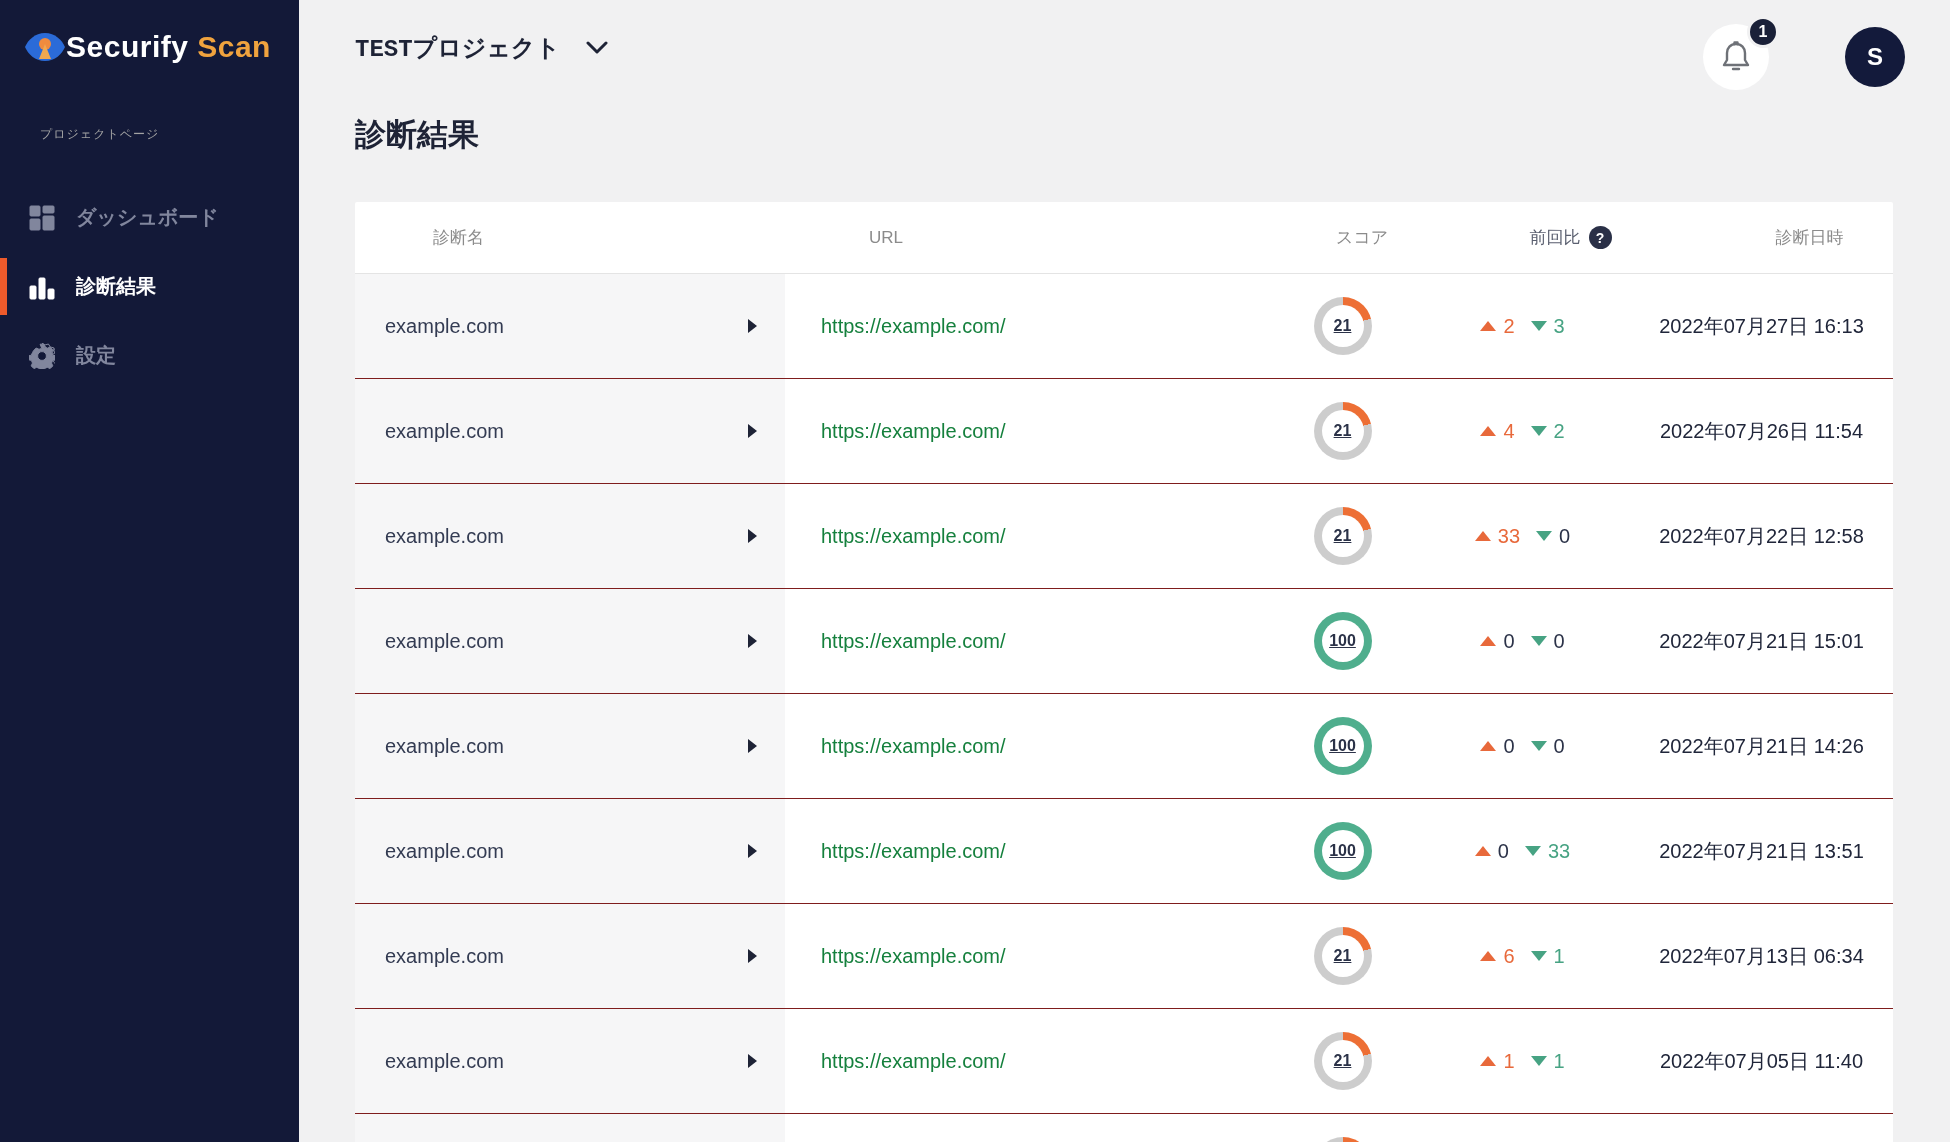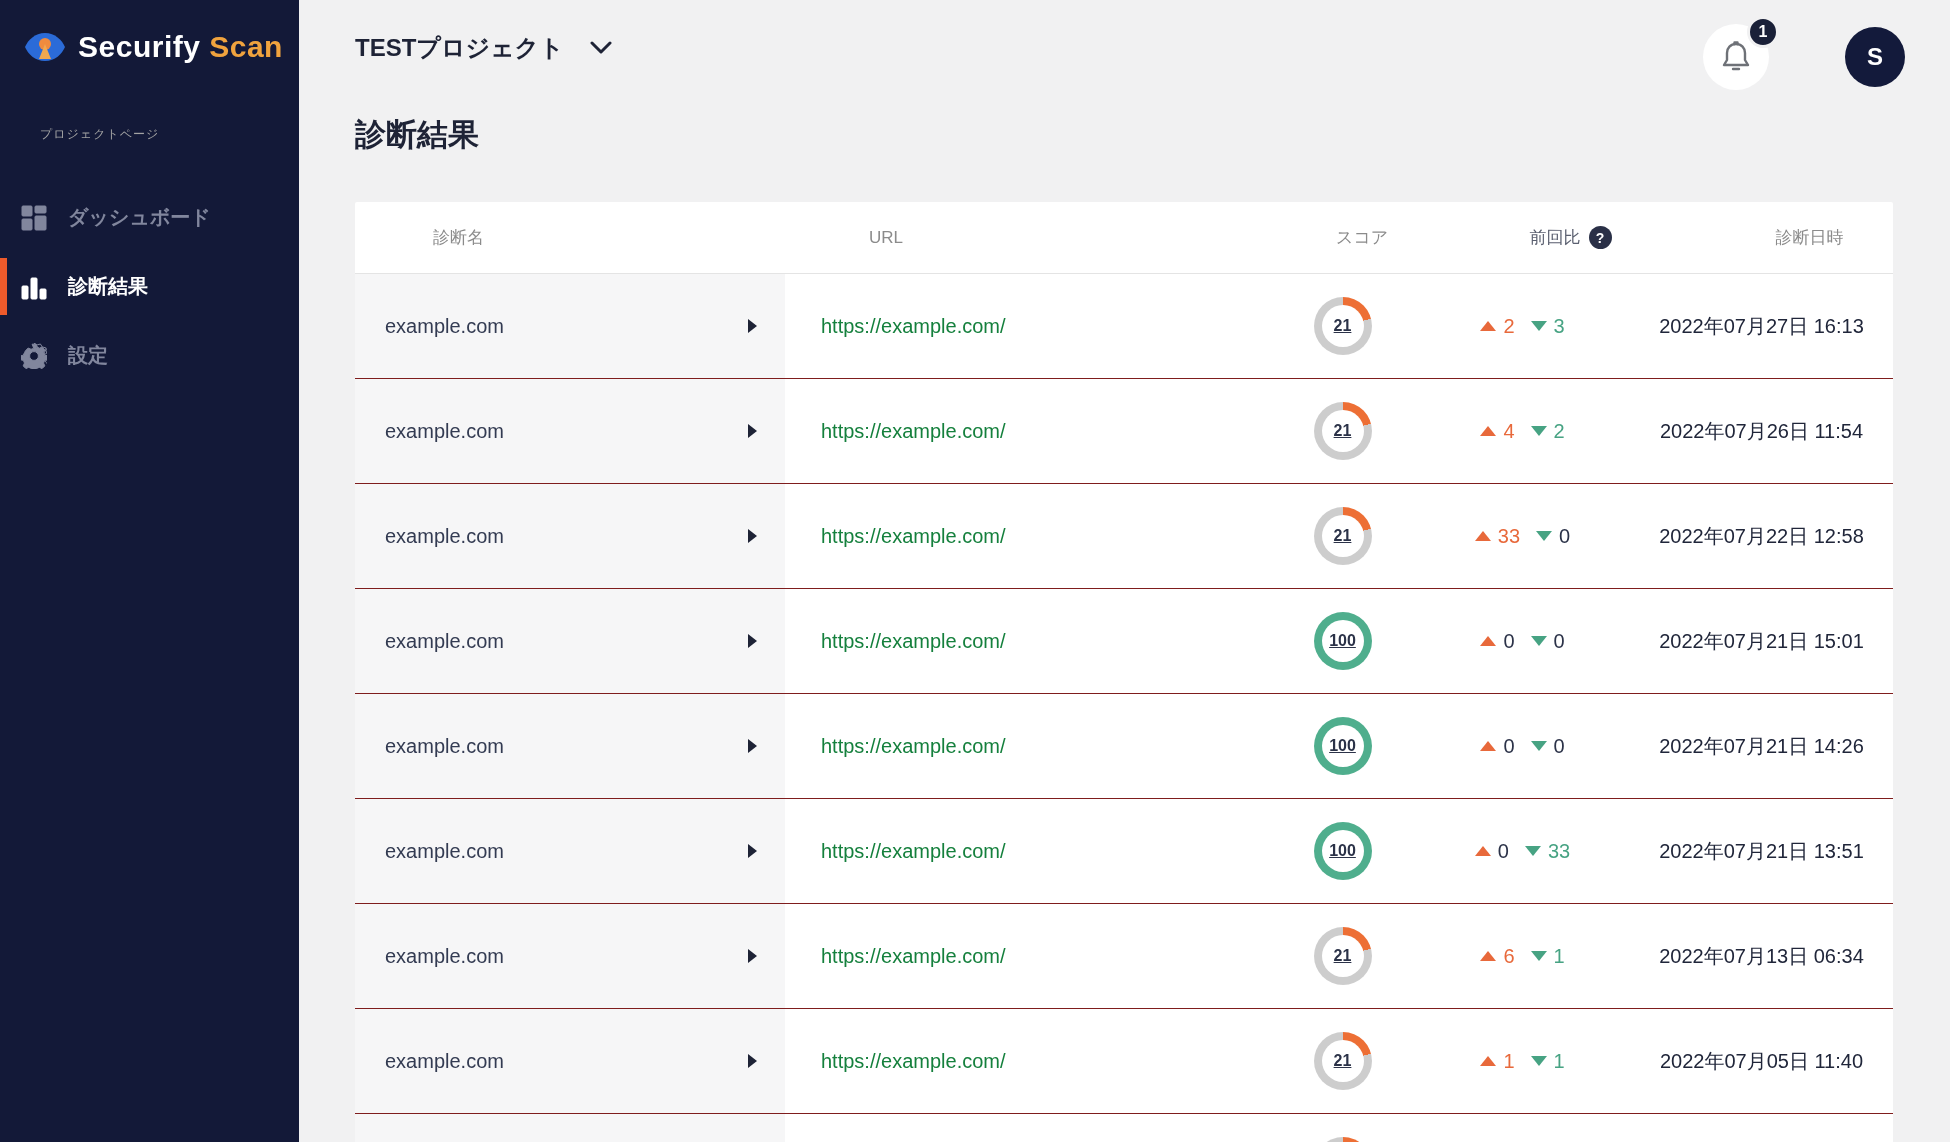--- a/index.html
+++ b/index.html
@@ -1,36 +1,36 @@
 <!DOCTYPE html>
 <html><head>
 <meta charset="utf-8">
 <style>
   * { margin:0; padding:0; box-sizing:border-box; }
   html,body { width:1950px; height:1142px; overflow:hidden; font-family:"Liberation Sans","DejaVu Sans",sans-serif; }
   body { display:flex; background:#F1F1F2; color:#2B3248; }
 
   
   .sidebar { width:299px; height:1142px; background:#131938; flex:0 0 299px; }
-  .logo { display:flex; align-items:center; gap:12px; padding:30px 0 0 24px; }
+  .logo { display:flex; align-items:center; gap:0; padding:30px 0 0 24px; }
   .logo-text { font-size:30px; font-weight:bold; color:#FFFFFF; letter-spacing:.5px; }
   .logo-text .scan { color:#F0A33E; }
   .side-section { margin:62px 0 0 40px; font-size:12px; color:#a3a3a3; letter-spacing:1px; }
   .nav { margin-top:40px; }
-  .nav-item { position:relative; height:69px; display:flex; align-items:center; gap:21px; padding-left:21px; font-size:20px; font-weight:600; color:#81869D; cursor:pointer; }
+  .nav-item { position:relative; height:69px; display:flex; align-items:center; gap:21px; padding-left:29px; font-size:20px; font-weight:600; color:#81869D; cursor:pointer; }
   .nav-item svg { flex:0 0 auto; }
   .nav-item .nico { stroke:#81869D; fill:#81869D; }
   .nav-item.active { color:#FFFFFF; }
   .nav-item.active .nico { stroke:#FFFFFF; fill:#FFFFFF; }
   .nav-item.active::before { content:""; position:absolute; left:0; top:6px; bottom:6px; width:7px; background:#ED5A2B; }
 
   
   .main { flex:1; height:1142px; }
   .topbar { display:flex; align-items:flex-start; justify-content:space-between; padding:24px 45px 0 56px; }
-  .project-select { display:flex; align-items:center; gap:26px; margin-top:8px; font-size:24px; font-weight:bold; color:#1E2336; cursor:pointer; }
+  .project-select { display:flex; align-items:center; gap:26px; margin-top:8px; font-size:24px; font-weight:bold; color:#1E2336; cursor:pointer;font-family:Liberation Mono, monospace; }
   .top-icons { display:flex; align-items:center; gap:76px; }
   .bell-wrap { position:relative; width:66px; height:66px; background:#FFFFFF; border-radius:50%; display:flex; align-items:center; justify-content:center; cursor:pointer; }
   .badge { position:absolute; top:-8px; right:-10px; width:32px; height:32px; background:#1A2038; border:3px solid #F1F1F2; border-radius:50%; color:#fff; font-size:16px; font-weight:bold; display:flex; align-items:center; justify-content:center; }
   .avatar { width:60px; height:60px; border-radius:50%; background:#131A3B; color:#fff; font-size:24px; font-weight:bold; display:flex; align-items:center; justify-content:center; cursor:pointer; }
 
   .page-title { margin:24px 0 0 56px; font-size:31px; font-weight:bold; color:#1E2336; }
 
   
   .card { width:1538px; margin:46px 0 0 56px; background:#FFFFFF; border-radius:2px; }
   .thead, .trow { display:grid; grid-template-columns:430px 485px 145px 215px 263px; align-items:center; }

